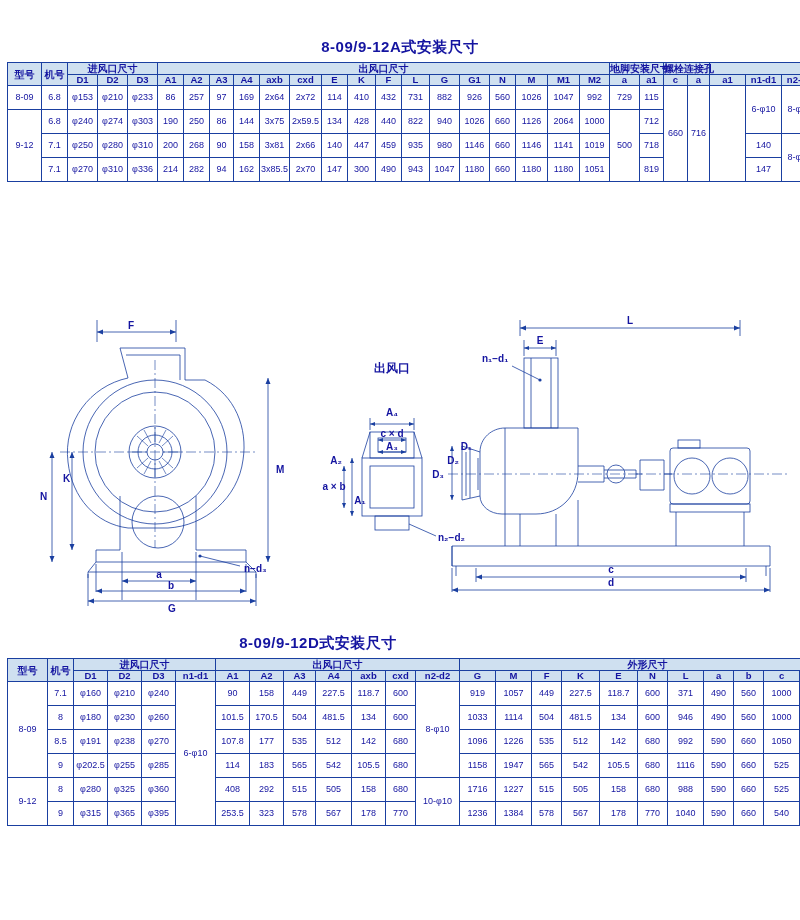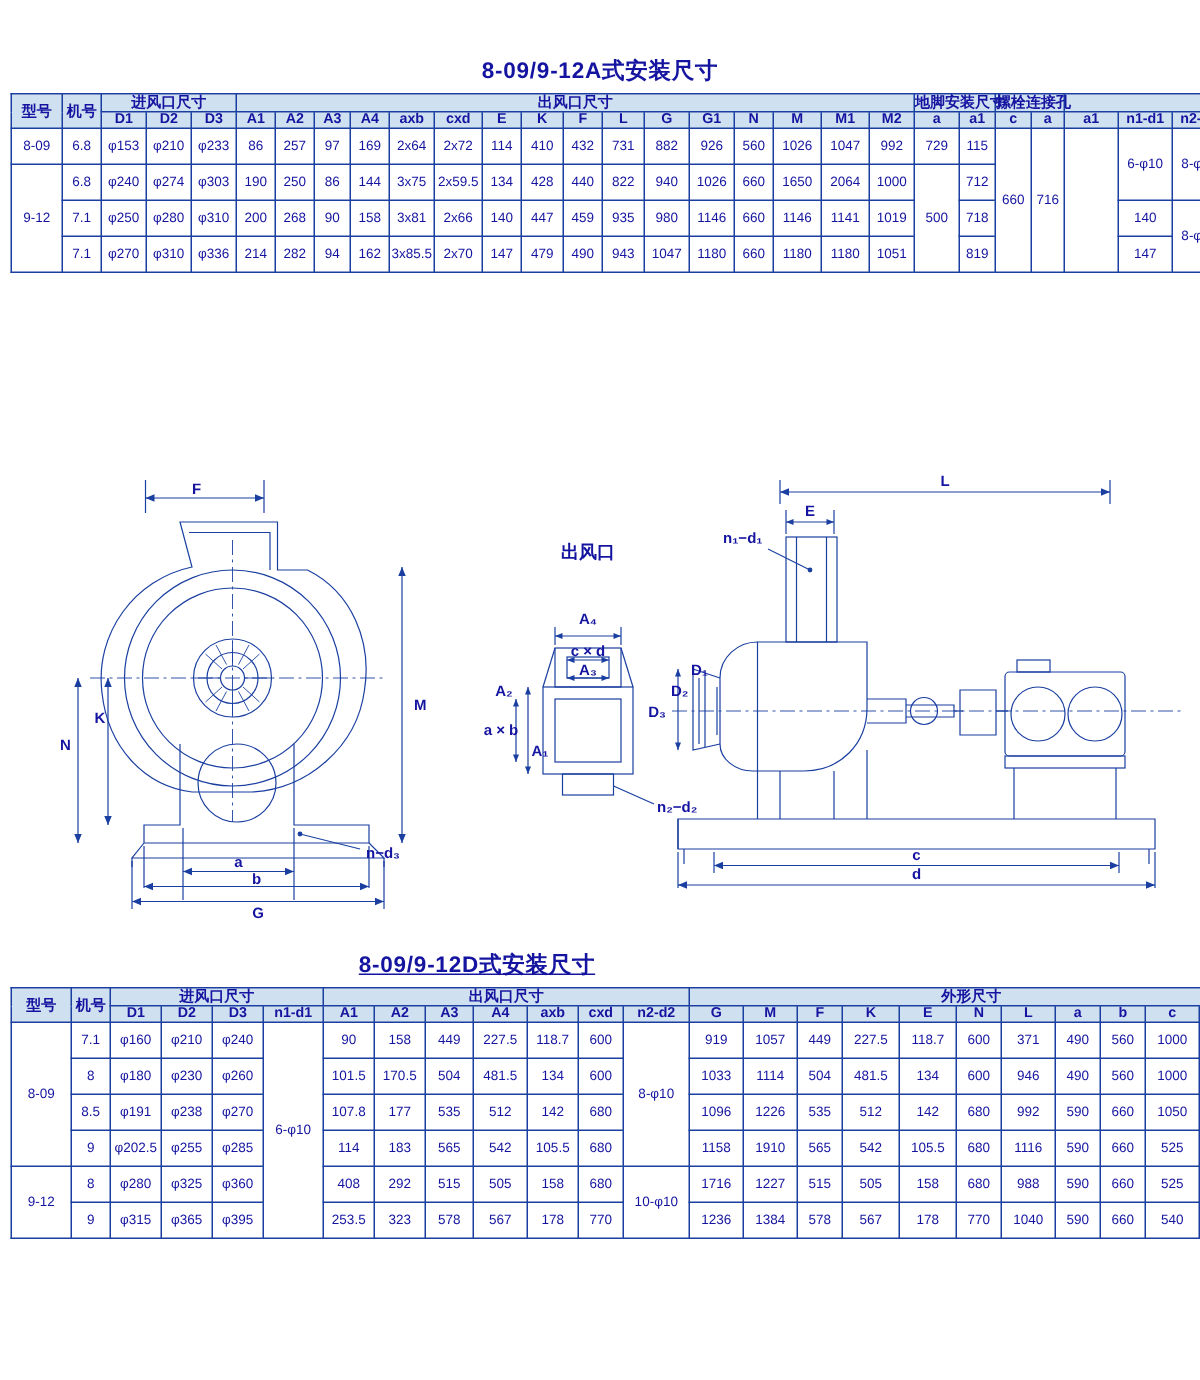--- a/index.html
+++ b/index.html
@@ -11,21 +11,21 @@
     overflow:hidden;
   }
   .title{
     text-align:center;
     font-weight:bold;
     font-size:15px;
     color:#1414a0;
     letter-spacing:0.5px;
   }
   #title-top{position:absolute;left:0;top:38px;width:800px;}
-  #title-bottom{position:absolute;left:0;top:634px;width:636px;text-decoration:underline;}
+  #title-bottom{position:absolute;left:0;top:634px;width:636px;}
 
   table{
     border-collapse:collapse;
     font-size:9px;
     color:#1414a0;
     table-layout:fixed;
   }
   table td,table th{
     border:1px solid #1a3fa0;
     text-align:center;
@@ -185,21 +185,21 @@
       <td>144</td>
       <td>3x75</td>
       <td>2x59.5</td>
       <td>134</td>
       <td>428</td>
       <td>440</td>
       <td>822</td>
       <td>940</td>
       <td>1026</td>
       <td>660</td>
-      <td>1650</td>
+      <td>1126</td>
       <td>2064</td>
       <td>1000</td>
       <td rowspan="3">500</td>
       <td>712</td>
       <td>134</td>
       <td>16</td>
     </tr>
     <tr>
       <td>7.1</td>
       <td>φ250</td>
@@ -232,21 +232,21 @@
       <td>φ270</td>
       <td>φ310</td>
       <td>φ336</td>
       <td>214</td>
       <td>282</td>
       <td>94</td>
       <td>162</td>
       <td>3x85.5</td>
       <td>2x70</td>
       <td>147</td>
-      <td>479</td>
+      <td>300</td>
       <td>490</td>
       <td>943</td>
       <td>1047</td>
       <td>1180</td>
       <td>660</td>
       <td>1180</td>
       <td>1180</td>
       <td>1051</td>
       <td>819</td>
       <td>147</td>
@@ -603,21 +603,21 @@
       <td>φ202.5</td>
       <td>φ255</td>
       <td>φ285</td>
       <td>114</td>
       <td>183</td>
       <td>565</td>
       <td>542</td>
       <td>105.5</td>
       <td>680</td>
       <td>1158</td>
-      <td>1910</td>
+      <td>1947</td>
       <td>565</td>
       <td>542</td>
       <td>105.5</td>
       <td>680</td>
       <td>1116</td>
       <td>590</td>
       <td>660</td>
       <td>525</td>
       <td>785</td>
 

